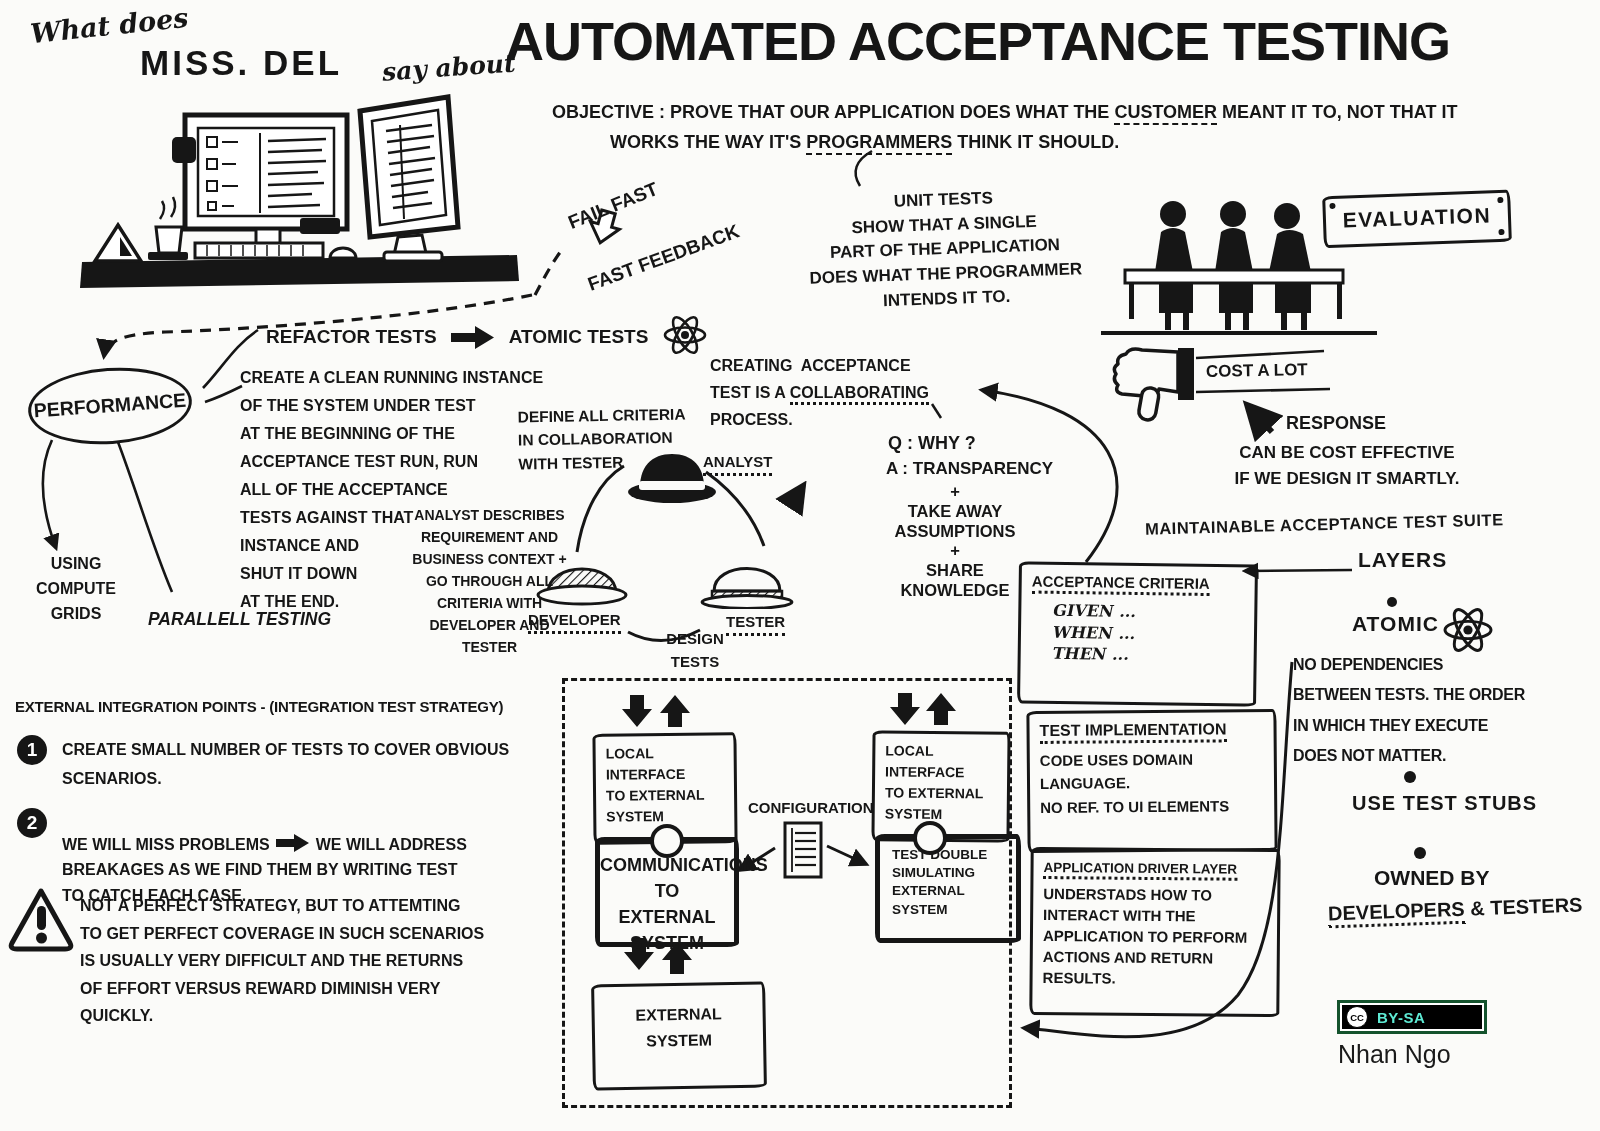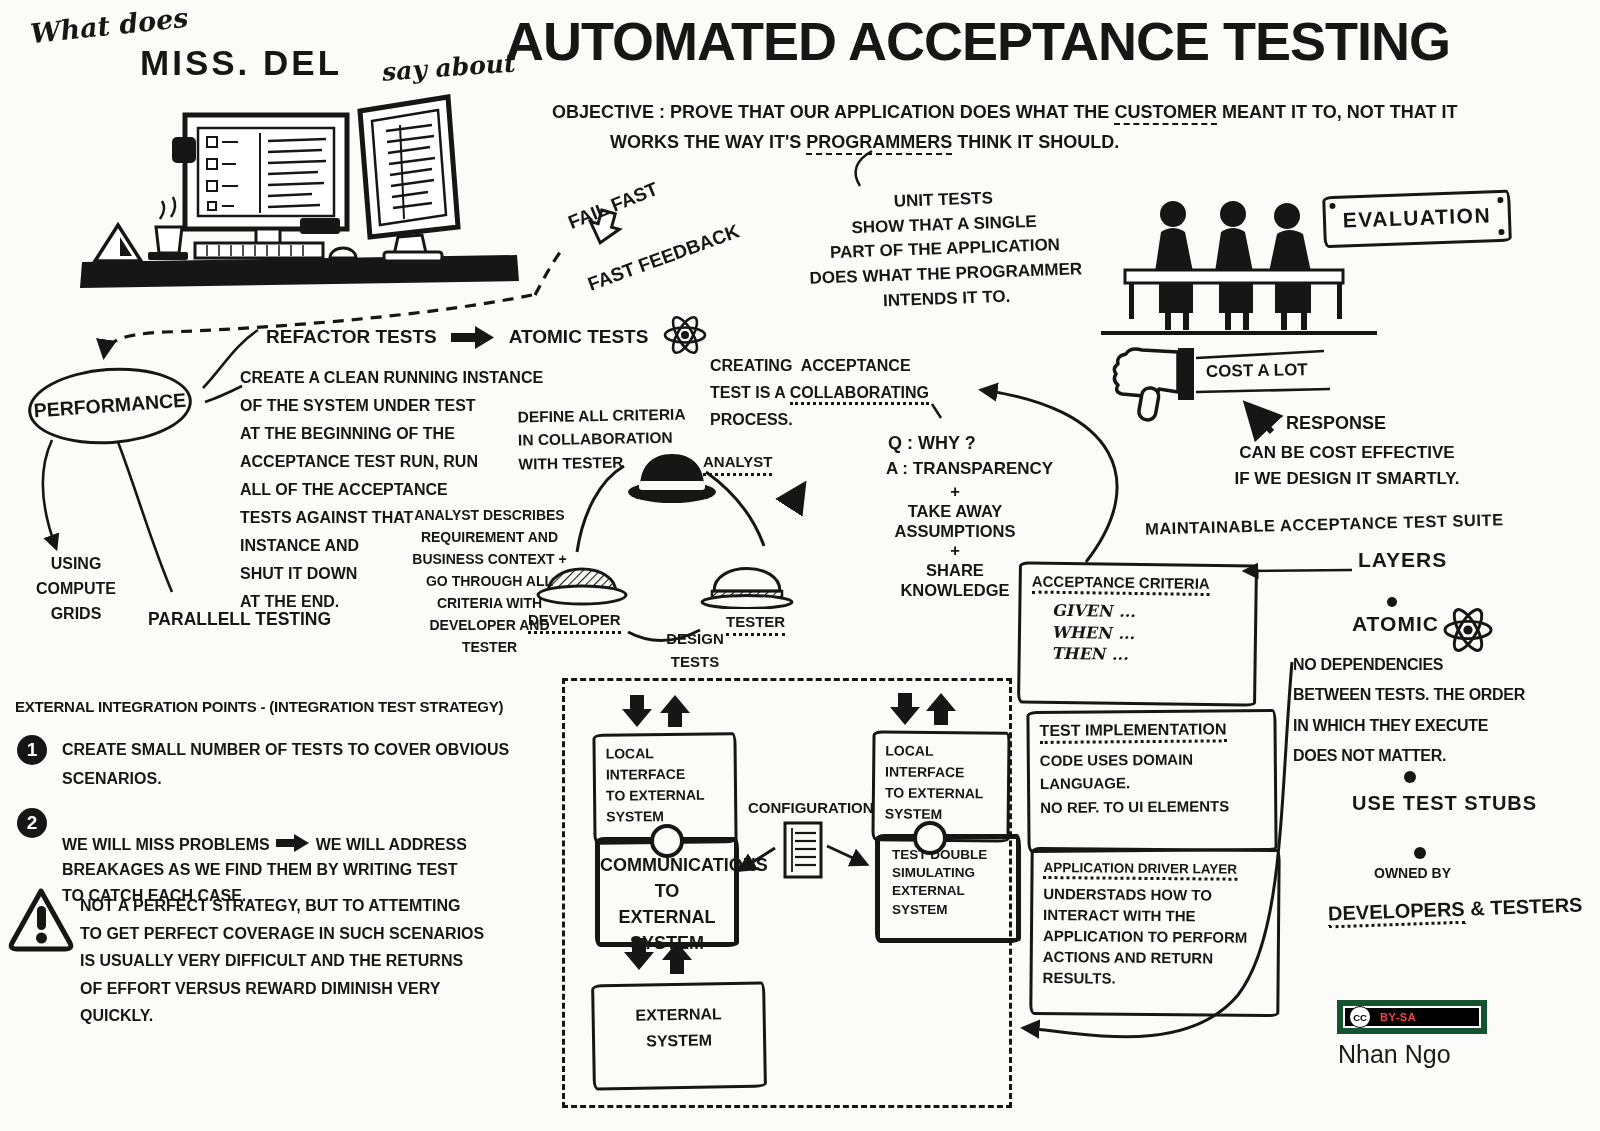--- a/index.html
+++ b/index.html
@@ -242,21 +242,21 @@
 AT THE BEGINNING OF THE
 ACCEPTANCE TEST RUN, RUN
 ALL OF THE ACCEPTANCE
 TESTS AGAINST THAT
 INSTANCE AND
 SHUT IT DOWN
 AT THE END.</div>
   <div class="t preline ctr" style="left:28px;top:552px;width:96px;font-size:16px;line-height:1.55;">USING
 COMPUTE
 GRIDS</div>
-  <div class="t" style="left:148px;top:608px;font-size:17.5px;">PARALLELL TESTING</div>
+  <div class="t" style="left:148px;top:608px;font-size:17.5px;font-style:italic;">PARALLELL TESTING</div>
 
   <div class="t preline" style="left:518px;top:404px;font-size:15.5px;line-height:1.5;transform:rotate(-1deg);">DEFINE ALL CRITERIA
 IN COLLABORATION
 WITH TESTER</div>
   <div class="t preline ctr" style="left:382px;top:505px;width:215px;font-size:14px;line-height:1.57;">ANALYST DESCRIBES
 REQUIREMENT AND
 BUSINESS CONTEXT +
 GO THROUGH ALL
 CRITERIA WITH
 DEVELOPER AND
@@ -319,21 +319,21 @@
 WHEN ...
 THEN ...</div>
   </div>
 
   <div class="t" style="left:1352px;top:610px;font-size:21px;letter-spacing:1px;">ATOMIC</div>
   <div class="t preline" style="left:1293px;top:650px;width:260px;font-size:16px;line-height:1.9;letter-spacing:-0.3px;">NO DEPENDENCIES
 BETWEEN TESTS. THE ORDER
 IN WHICH THEY EXECUTE
 DOES NOT MATTER.</div>
   <div class="t" style="left:1352px;top:790px;font-size:20px;letter-spacing:1px;">USE TEST STUBS</div>
-  <div class="t" style="left:1374px;top:864px;font-size:14px;">OWNED BY</div>
+  <div class="t" style="left:1374px;top:864px;font-size:21px;">OWNED BY</div>
   <div class="t" style="left:1328px;top:896px;font-size:20px;transform:rotate(-2deg);">
     <span class="dot-u">DEVELOPERS</span><span> &amp; TESTERS</span>
   </div>
 
   <div class="box" style="left:1027px;top:710px;width:224px;height:120px;border-width:3.5px;padding:8px 10px;transform:rotate(-0.5deg);">
     <div class="dot-u" style="display:inline-block;font-weight:bold;font-size:16px;">TEST IMPLEMENTATION</div>
     <div class="preline" style="font-weight:bold;font-size:15px;line-height:1.55;margin-top:5px;">CODE USES DOMAIN
 LANGUAGE.
 NO REF. TO UI ELEMENTS</div>
   </div>
@@ -401,21 +401,21 @@
         <line x1="13" y1="21" x2="34" y2="21"></line>
       <line x1="13" y1="29" x2="34" y2="29"></line>
         <line x1="13" y1="37" x2="34" y2="37"></line>
       <line x1="13" y1="45" x2="34" y2="45"></line>
     </g>
   </svg>
 
   <div class="box preline ctr" style="left:592px;top:983px;width:168px;height:84px;padding-top:16px;font-weight:bold;font-size:16px;line-height:1.6;transform:rotate(-1deg);">EXTERNAL
 SYSTEM</div>
 
-  <div style="position:absolute;left:1337px;top:1000px;width:150px;height:34px;border:6px solid #14532d;background:#fff;padding:2px;box-sizing:border-box;z-index:2;">
+  <div style="position:absolute;left:1337px;top:1000px;width:150px;height:34px;border:3px solid #14532d;background:#fff;padding:2px;box-sizing:border-box;z-index:2;">
     <div style="width:100%;height:100%;background:#000;display:flex;align-items:center;">
       <div style="width:20px;height:20px;background:#fff;border-radius:50%;margin-left:4px;display:flex;align-items:center;justify-content:center;font-size:9.5px;font-weight:bold;color:#000;border:1.5px solid #000;">CC</div>
-      <div style="color:#ef4444;font-weight:bold;font-size:11px;margin-left:9px;letter-spacing:0.5px;">BY-SA</div>
+      <div style="color:#5eead4;font-weight:bold;font-size:15px;margin-left:9px;letter-spacing:0.5px;">BY-SA</div>
     </div>
   </div>
   <div style="position:absolute;left:1338px;top:1040px;font-size:25px;color:#1a1a1a;z-index:2;">Nhan Ngo</div>
 
 </div>
 
 </body></html>

